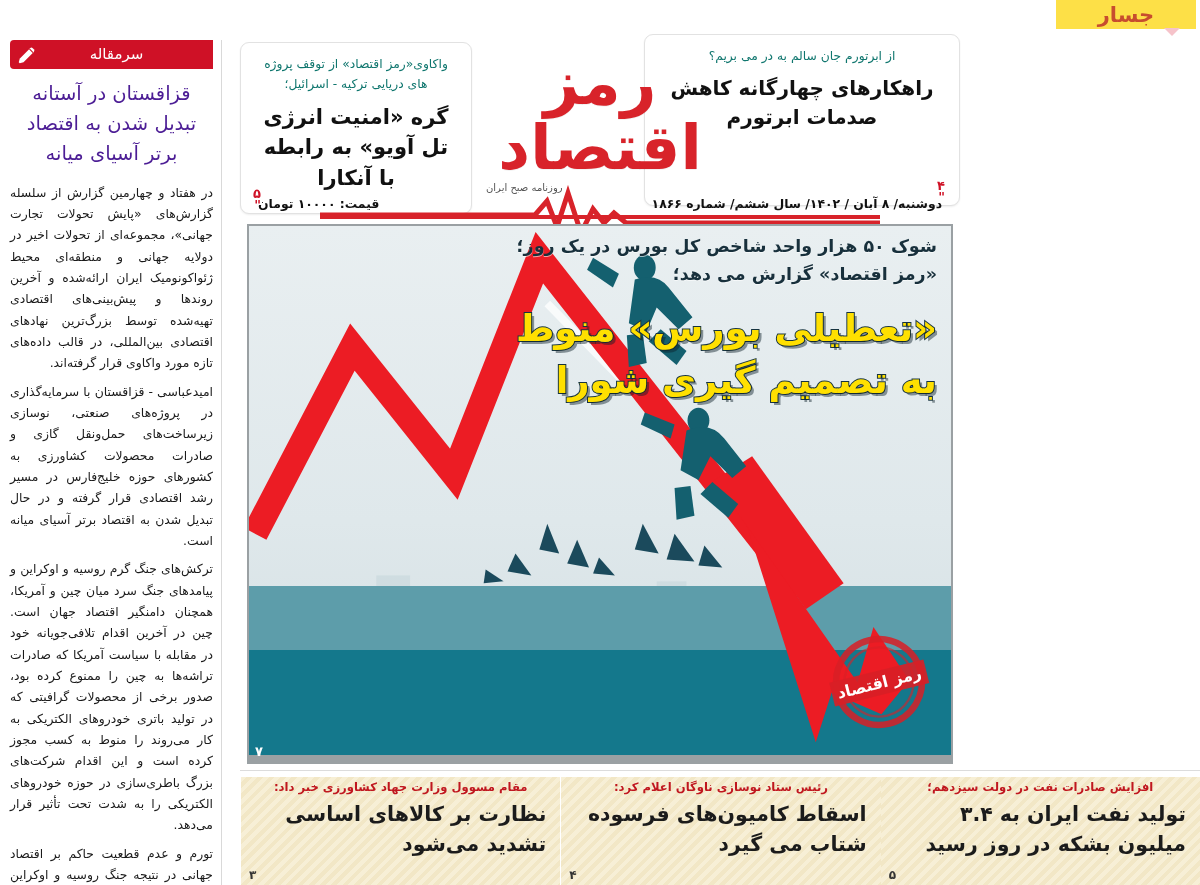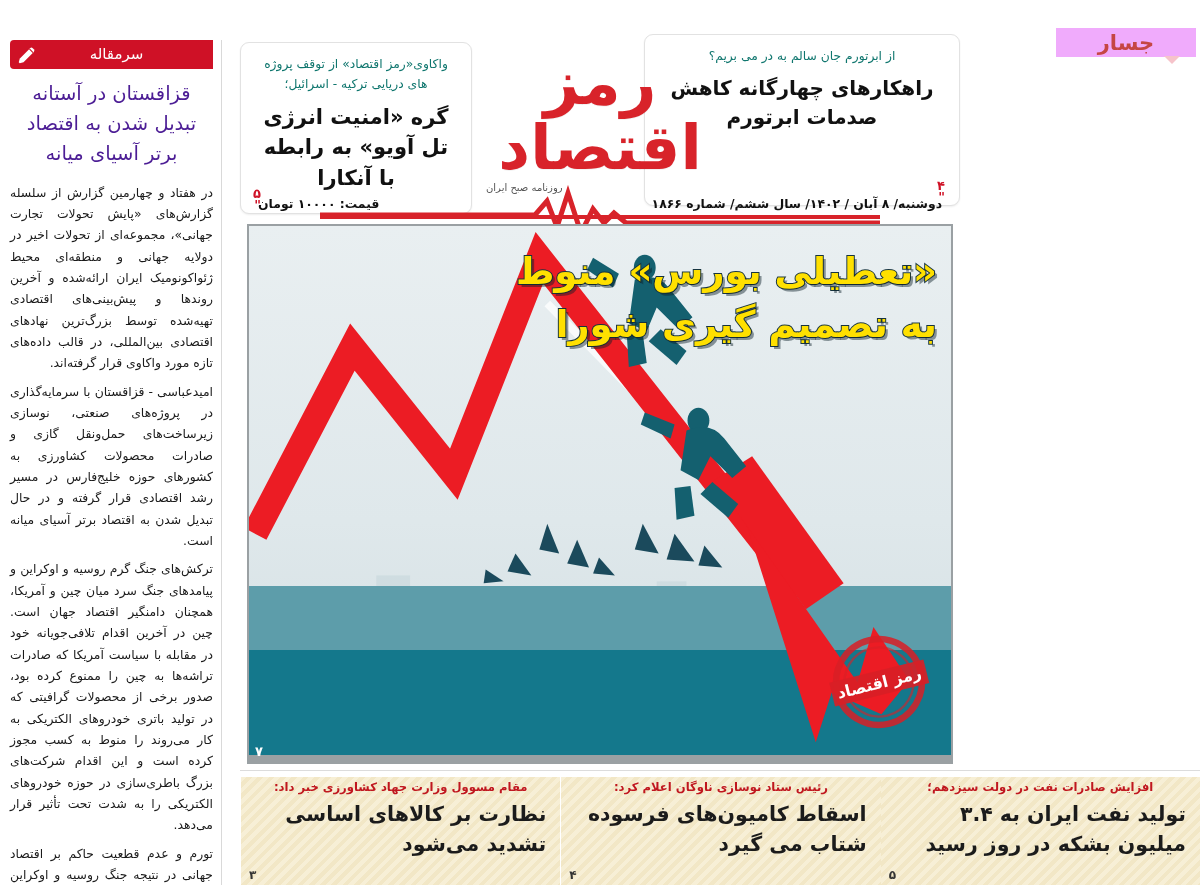--- a/index.html
+++ b/index.html
@@ -14,24 +14,23 @@
   }
 
   
   .jasaar-wrap {
     position: absolute; top: 0; right: 0;
     width: 148px; height: 33px;
     display: flex; align-items: flex-start; justify-content: center;
   }
   .jasaar {
     width: 140px; height: 29px;
-    background: #f0abfc;
+    background: #fde047;
     display: flex; align-items: center; justify-content: center;
     position: relative;
-    margin-top: 28px;
   }
   .jasaar::after {
     content: ""; position: absolute; bottom: -7px; right: 16px;
     border-left: 8px solid transparent; border-right: 8px solid transparent;
     border-top: 8px solid #f6c3ca;
   }
   .jasaar-text {
     font-size: 21px; font-weight: bold; color: #c0392b;
     letter-spacing: 2px; opacity: .88;
   }
@@ -334,20 +333,21 @@
       <g fill="#14606f">
         <ellipse cx="452" cy="196" rx="11" ry="13"></ellipse>
         <path d="M440 206 q24 -10 38 8 l22 28 -14 12 -22 -22 -12 24 -18 -10z"></path>
         <path d="M466 258 l26 22 -10 14 -28 -24z"></path>
         <path d="M444 262 l4 30 -18 4 -2 -32z"></path>
         <path d="M428 200 l-30 -12 -4 12 30 14z"></path>
       </g>
     </svg>
 
     <div class="hero-text">
+      <div class="hero-kicker">شوک ۵۰ هزار واحد شاخص کل بورس در یک روز؛ «رمز اقتصاد» گزارش می دهد؛</div>
       <div class="hero-title">«تعطیلی بورس» منوط به تصمیم گیری شورا</div>
     </div>
 
     <svg class="stamp" viewBox="0 0 120 120">
       <circle cx="60" cy="60" r="46" fill="none" stroke="#d81f26" stroke-width="7" opacity=".85"></circle>
       <circle cx="60" cy="60" r="37" fill="none" stroke="#d81f26" stroke-width="2.5" opacity=".6"></circle>
       <rect x="8" y="48" width="104" height="26" fill="#d81f26" opacity=".9"></rect>
       <text x="60" y="67" text-anchor="middle" font-size="17" font-weight="bold" fill="#ffffff" font-family="DejaVu Sans, sans-serif">رمز اقتصاد</text>
     </svg>
 

